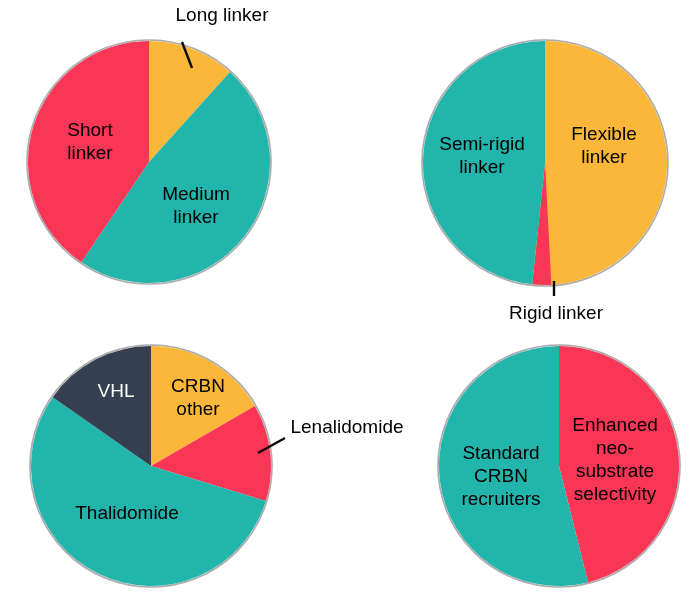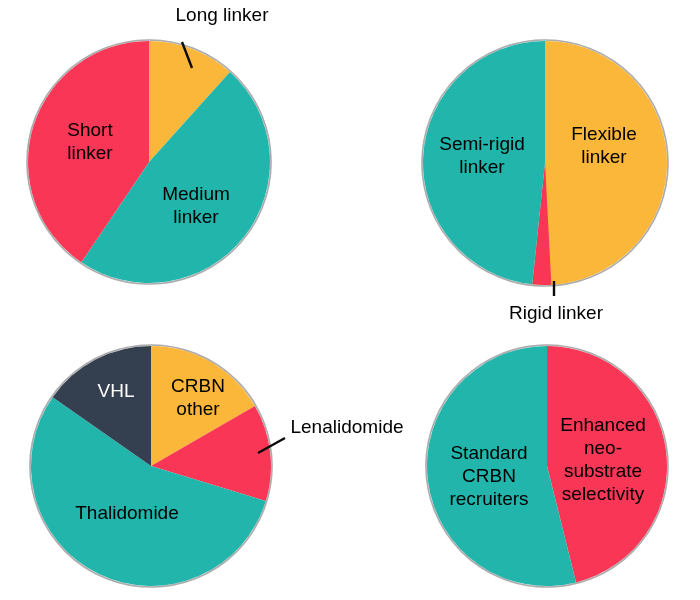--- a/index.html
+++ b/index.html
@@ -76,21 +76,21 @@
           <path d="M 151 466 L 265.76 501.08 A 120 120 0 1 1 52.70 397.17 Z" fill="#22B5AC" stroke="none" style="pointer-events: auto;"></path>
           <path d="M 151 466 L 52.70 397.17 A 120 120 0 0 1 151.00 346.00 Z" fill="#343F4F" stroke="none" style="pointer-events: auto;"></path>
           <circle cx="151" cy="466" r="121" fill="none" stroke="#8a8a8a" stroke-width="1.6" opacity="0.35"></circle>
           <text class="slice-label" x="198" y="398"><tspan x="198" y="386.5">CRBN</tspan><tspan x="198" y="409.5">other</tspan></text>
           <text class="slice-label" x="127" y="514"><tspan x="127" y="514">Thalidomide</tspan></text>
           <text class="slice-label light" x="116" y="392"><tspan x="116" y="392">VHL</tspan></text>
           <line x1="258" y1="453" x2="285" y2="438" stroke="#0b0b0b" stroke-width="2.4"></line>
           <text class="slice-label" x="347" y="428"><tspan x="347" y="428">Lenalidomide</tspan></text>
         </svg>
       </div>
-      <div class="pie-panel" style="left: 0px; top: 0px; width: 628px; height: 600px;">
+      <div class="pie-panel" style="left: 12px; top: 0px; width: 628px; height: 600px;">
         <svg class="pie-svg" width="700" height="600" viewBox="0 0 700 600" style="position: absolute; left: 0px; top: 0px; pointer-events: none;">
           <circle cx="547" cy="466" r="121" fill="none" stroke="#8a8a8a" stroke-width="1.6" opacity="0.55"></circle>
           <path d="M 547 466 L 547.00 346.00 A 120 120 0 0 1 576.03 582.44 Z" fill="#F93655" stroke="none" style="pointer-events: auto;"></path>
           <path d="M 547 466 L 576.03 582.44 A 120 120 0 1 1 547.00 346.00 Z" fill="#22B5AC" stroke="none" style="pointer-events: auto;"></path>
           <circle cx="547" cy="466" r="121" fill="none" stroke="#8a8a8a" stroke-width="1.6" opacity="0.35"></circle>
           <text class="slice-label" x="603" y="460"><tspan x="603" y="425.5">Enhanced</tspan><tspan x="603" y="448.5">neo-</tspan><tspan x="603" y="471.5">substrate</tspan><tspan x="603" y="494.5">selectivity</tspan></text>
           <text class="slice-label" x="489" y="477"><tspan x="489" y="454">Standard</tspan><tspan x="489" y="477">CRBN</tspan><tspan x="489" y="500">recruiters</tspan></text>
         </svg>
       </div>
     </div>

